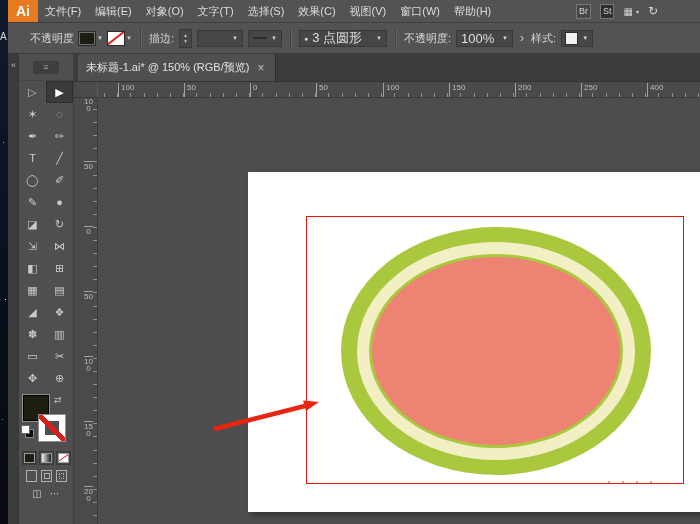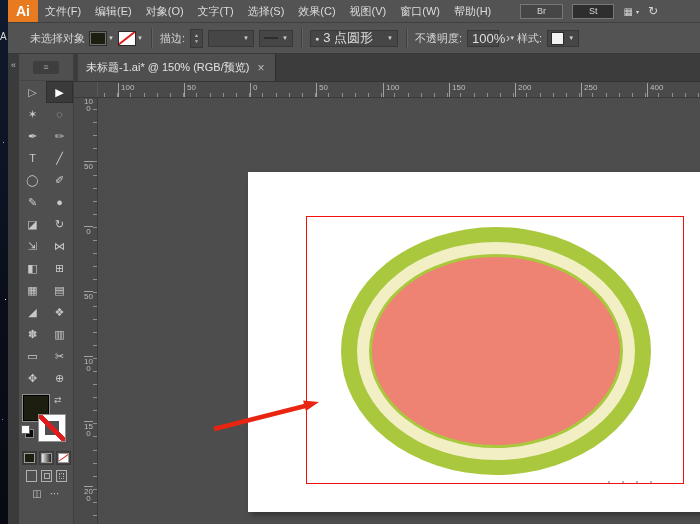--- a/index.html
+++ b/index.html
@@ -16,21 +16,21 @@
 
   
   .app{position:absolute;left:8px;top:0;right:0;bottom:0;display:flex;flex-direction:column;background:#535353}
 
   
   .menubar{height:22px;background:#535353;border-bottom:1px solid #404040;display:flex;align-items:center}
   .logo{width:30px;height:22px;background:#e87a20;color:#fff;font-weight:bold;font-size:14px;
         display:flex;align-items:center;justify-content:center}
   .menu-item{padding:0 7px;font-size:11px;color:#dcdcdc;line-height:22px;white-space:nowrap}
   .menubar-right{margin-left:auto;margin-right:42px;display:flex;align-items:center;gap:9px;color:#d6d6d6}
-  .mini-app{font-size:9px;height:13px;line-height:13px;padding:0 16px;border:1px solid #777;background:#464646}
+  .mini-app{font-size:9px;height:13px;line-height:13px;padding:0 2px;border:1px solid #777;background:#464646}
   .mini-app.dark{background:#2e2e2e}
   .workspace{display:flex;align-items:center;gap:3px;font-size:10px}
   .workspace .wcaret{font-size:6px}
   .sync{font-size:12px}
 
   
   .controlbar{height:30px;background:#535353;border-bottom:1px solid #383838;display:flex;
               align-items:center;font-size:11px;color:#d6d6d6;gap:5px;padding-left:22px;white-space:nowrap}
   .ctl-label{color:#d6d6d6}
   .swpair{display:flex;align-items:center;gap:2px}
@@ -143,21 +143,21 @@
       <span class="mini-app dark">St</span>
       <span class="workspace">
         <span>▦</span>
         <span class="wcaret">▾</span>
       </span>
       <span class="sync">↻</span>
     </div>
   </div>
 
   <div class="controlbar">
-    <span class="ctl-label">未选择对象</span>
+    <span class="ctl-label">不透明度</span>
     <span class="swpair">
       <span class="fill-mini"></span>
       <span class="caret">▼</span>
     </span>
     <span class="swpair">
       <span class="stroke-mini"></span>
       <span class="caret">▼</span>
     </span>
     <span class="sep"></span>
     <span class="ctl-label">描边:</span>
@@ -174,21 +174,21 @@
       <span class="caret" style="margin-left:auto">▼</span>
     </span>
     <span class="sep"></span>
     <span class="combo" style="width:88px">
       <span class="bullet">●</span>
       <span class="val">3 点圆形</span>
       <span class="caret" style="margin-left:auto">▼</span>
     </span>
     <span class="sep"></span>
     <span class="ctl-label">不透明度:</span>
-    <span class="combo" style="width:32px">
+    <span class="combo" style="width:57px">
       <span class="val">100%</span>
       <span class="caret" style="margin-left:auto">▼</span>
     </span>
     <span class="morebtn">›</span>
     <span class="ctl-label">样式:</span>
     <span class="combo" style="width:32px">
       <span class="stylethumb"></span>
       <span class="caret" style="margin-left:auto">▼</span>
     </span>
   </div>

